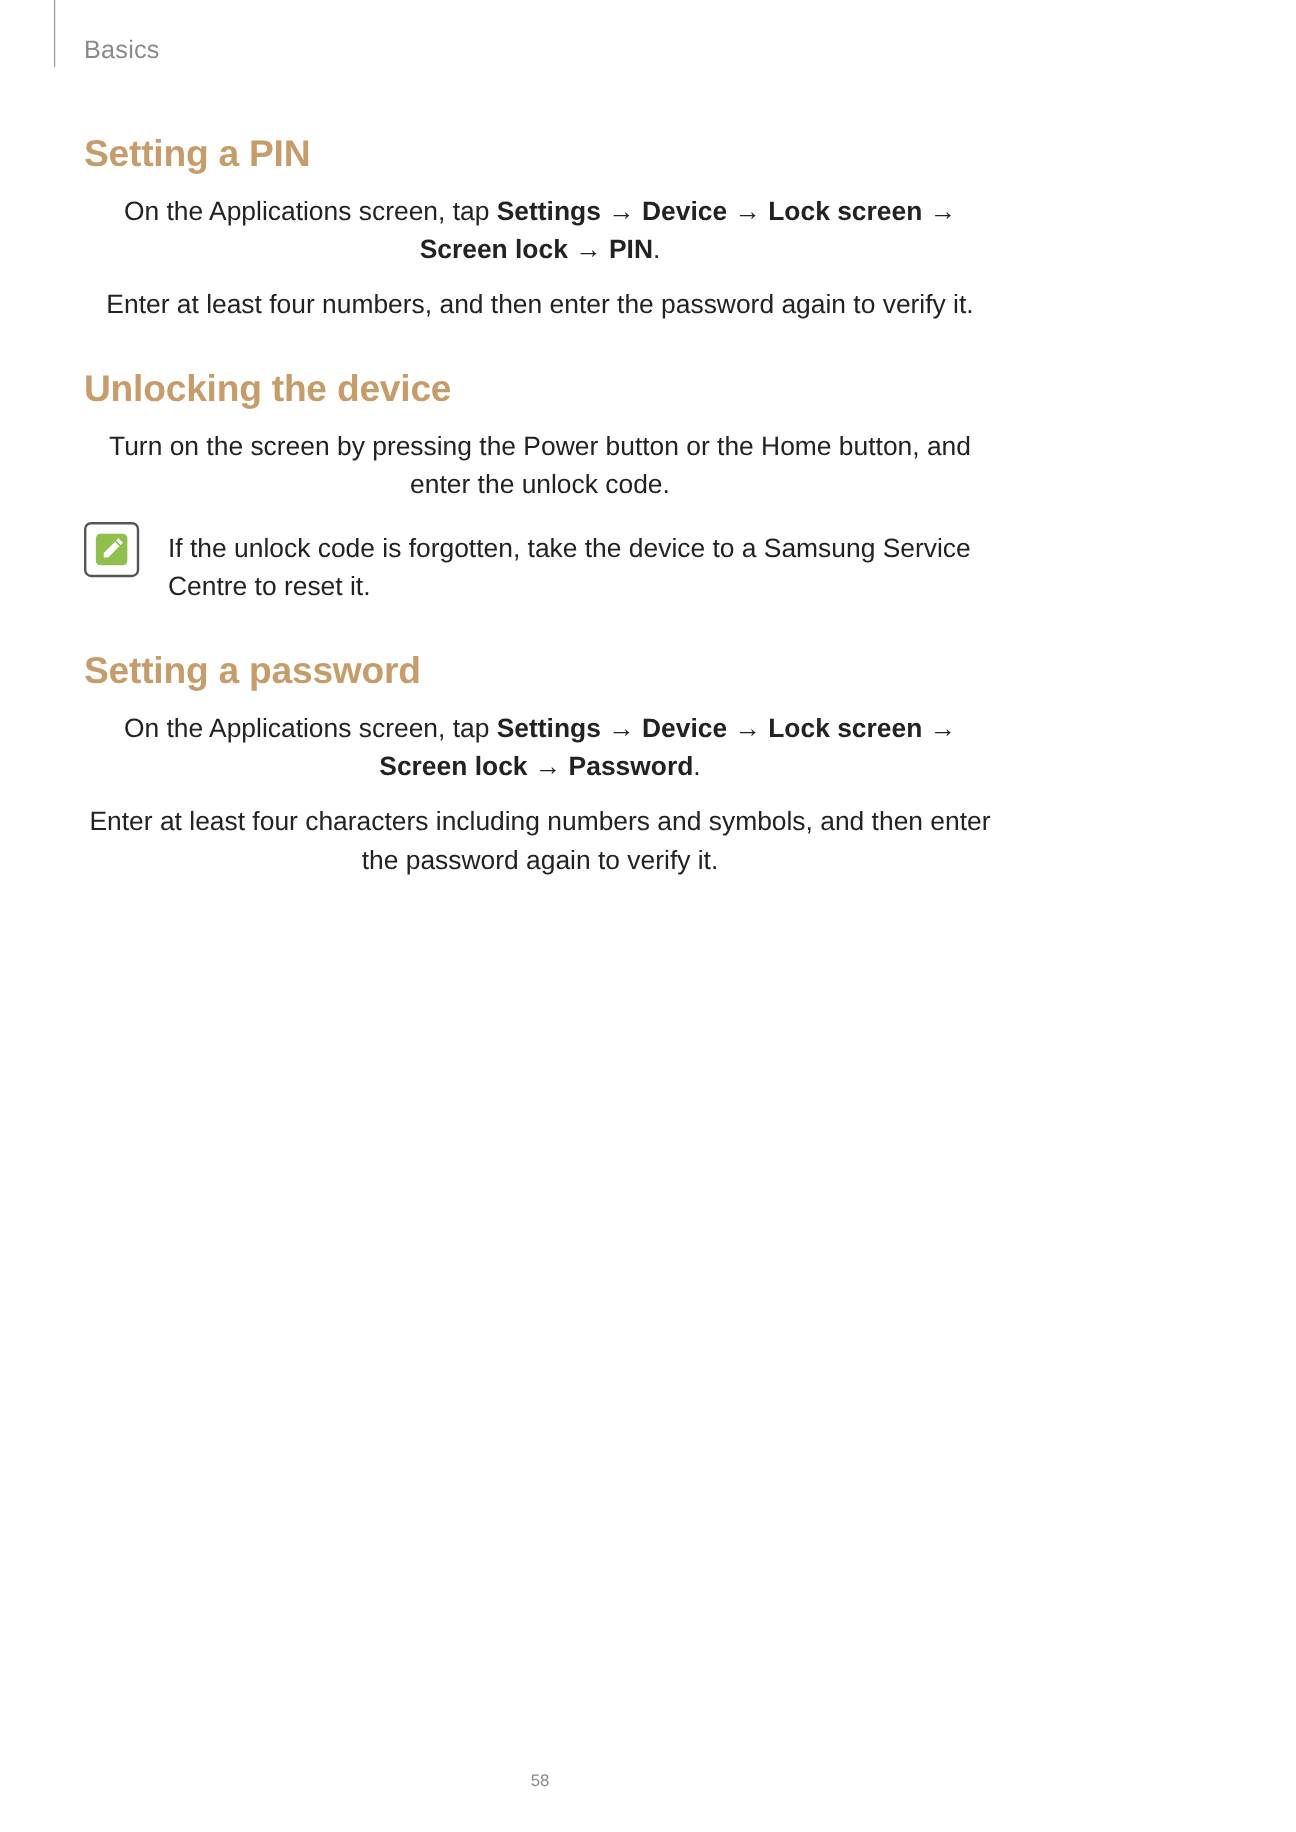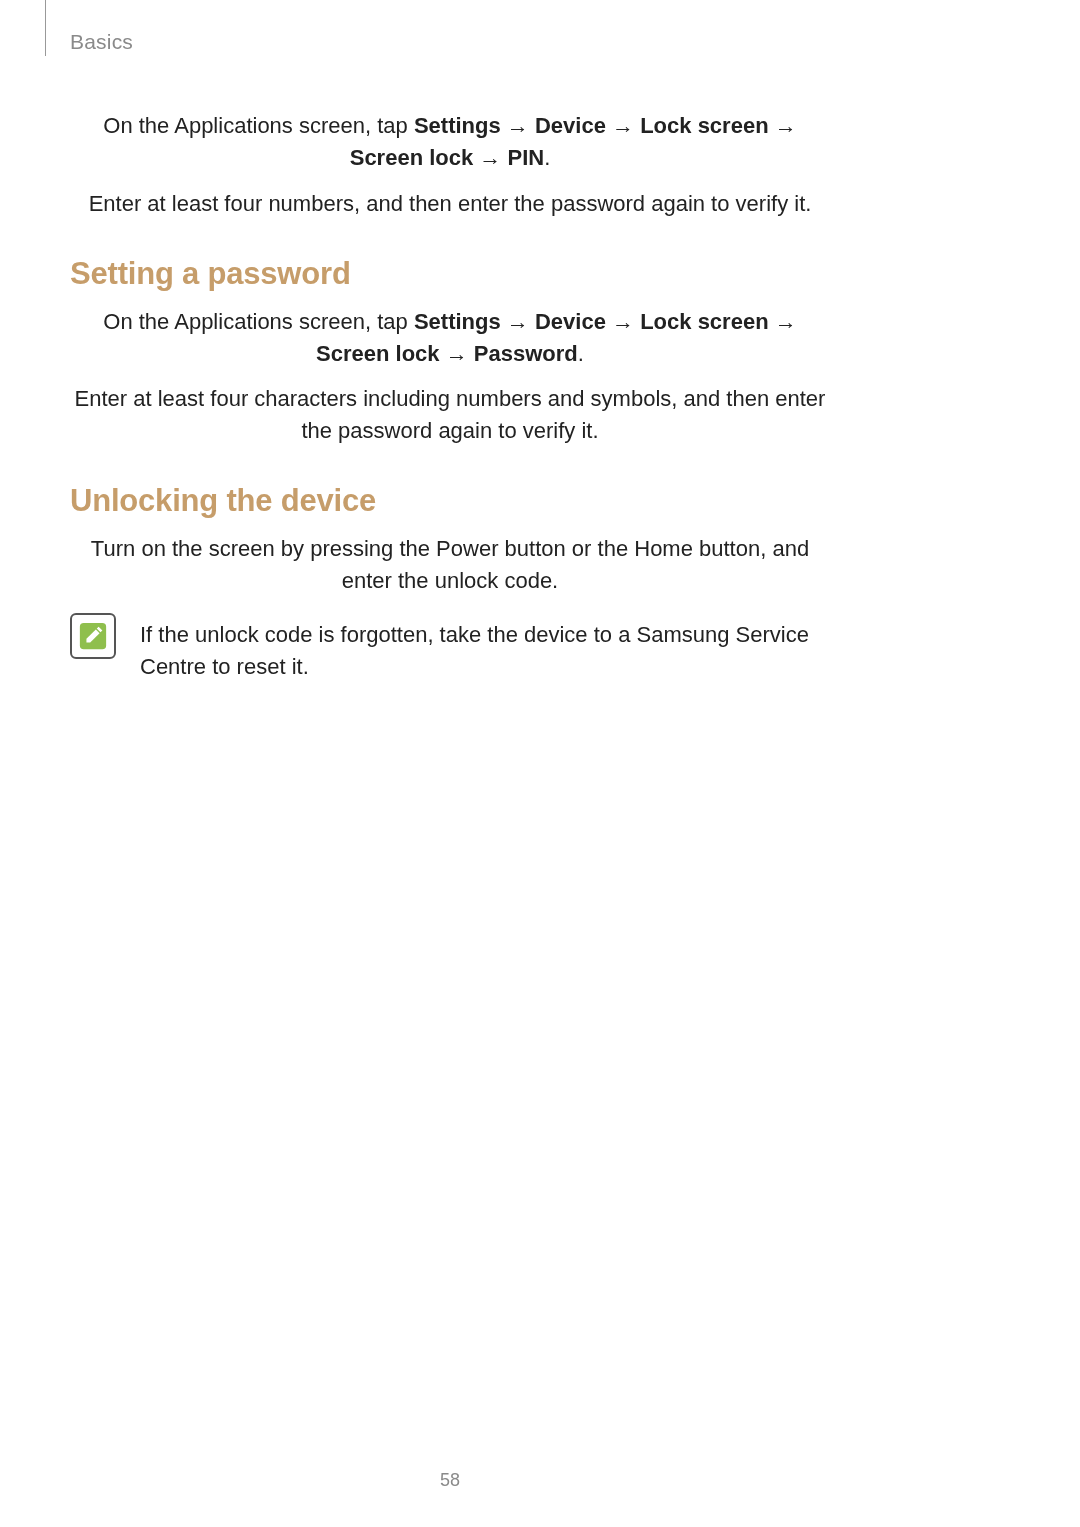--- a/index.html
+++ b/index.html
@@ -86,75 +86,76 @@
     line-height: 1.45;
     color: #222;
     padding-top: 8px;
   }
   .page-number {
     position: absolute;
     bottom: 36px;
     left: 0;
     right: 0;
     text-align: center;
-    font-size: 18px;
+    font-size: 14px;
     color: #8a8a8a;
   }
 </style>
 </head>
 <body>
 
 <div class="page">
 
   <div class="header">
     <div class="header-rule"></div>
     <span class="breadcrumb">Basics</span>
   </div>
 
   <div class="block">
+    <h2 class="section">Setting a PIN</h2>
     <p class="body">
       <span>On the Applications screen, tap </span><span class="bold">Settings</span>
       <span class="arrow">→</span>
       <span class="bold">Device</span>
       <span class="arrow">→</span>
       <span class="bold">Lock screen</span>
       <span class="arrow">→</span>
       <span class="bold">Screen lock</span>
       <span class="arrow">→</span>
       <span class="bold">PIN</span><span>.</span>
     </p>
     <p class="body">Enter at least four numbers, and then enter the password again to verify it.</p>
+  </div>
+
+  <div class="block">
+    <h2 class="section">Unlocking the device</h2>
+    <p class="body">Turn on the screen by pressing the Power button or the Home button, and enter the unlock code.</p>
+
+    <div class="note-row">
+      <div class="note-icon">
+        <svg viewBox="0 0 32 32">
+          <rect x="2" y="2" width="28" height="28" rx="4" ry="4" fill="#8fbf4d" stroke="none"></rect>
+          <path d="M9 23 L9 19 L19 9 L23 13 L13 23 Z" fill="#ffffff"></path>
+          <path d="M20 8 L24 12 L26 10 L22 6 Z" fill="#ffffff"></path>
+        </svg>
+      </div>
+      <div class="note-text">If the unlock code is forgotten, take the device to a Samsung Service Centre to reset it.</div>
+    </div>
   </div>
 
   <div class="block">
     <h2 class="section">Setting a password</h2>
     <p class="body">
       <span>On the Applications screen, tap </span><span class="bold">Settings</span>
       <span class="arrow">→</span>
       <span class="bold">Device</span>
       <span class="arrow">→</span>
       <span class="bold">Lock screen</span>
       <span class="arrow">→</span>
       <span class="bold">Screen lock</span>
       <span class="arrow">→</span>
       <span class="bold">Password</span><span>.</span>
     </p>
     <p class="body">Enter at least four characters including numbers and symbols, and then enter the password again to verify it.</p>
   </div>
 
-  <div class="block">
-    <h2 class="section">Unlocking the device</h2>
-    <p class="body">Turn on the screen by pressing the Power button or the Home button, and enter the unlock code.</p>
-
-    <div class="note-row">
-      <div class="note-icon">
-        <svg viewBox="0 0 32 32">
-          <rect x="2" y="2" width="28" height="28" rx="4" ry="4" fill="#8fbf4d" stroke="none"></rect>
-          <path d="M9 23 L9 19 L19 9 L23 13 L13 23 Z" fill="#ffffff"></path>
-          <path d="M20 8 L24 12 L26 10 L22 6 Z" fill="#ffffff"></path>
-        </svg>
-      </div>
-      <div class="note-text">If the unlock code is forgotten, take the device to a Samsung Service Centre to reset it.</div>
-    </div>
-  </div>
-
   <div class="page-number">58</div>
 </div>
 
 </body></html>

